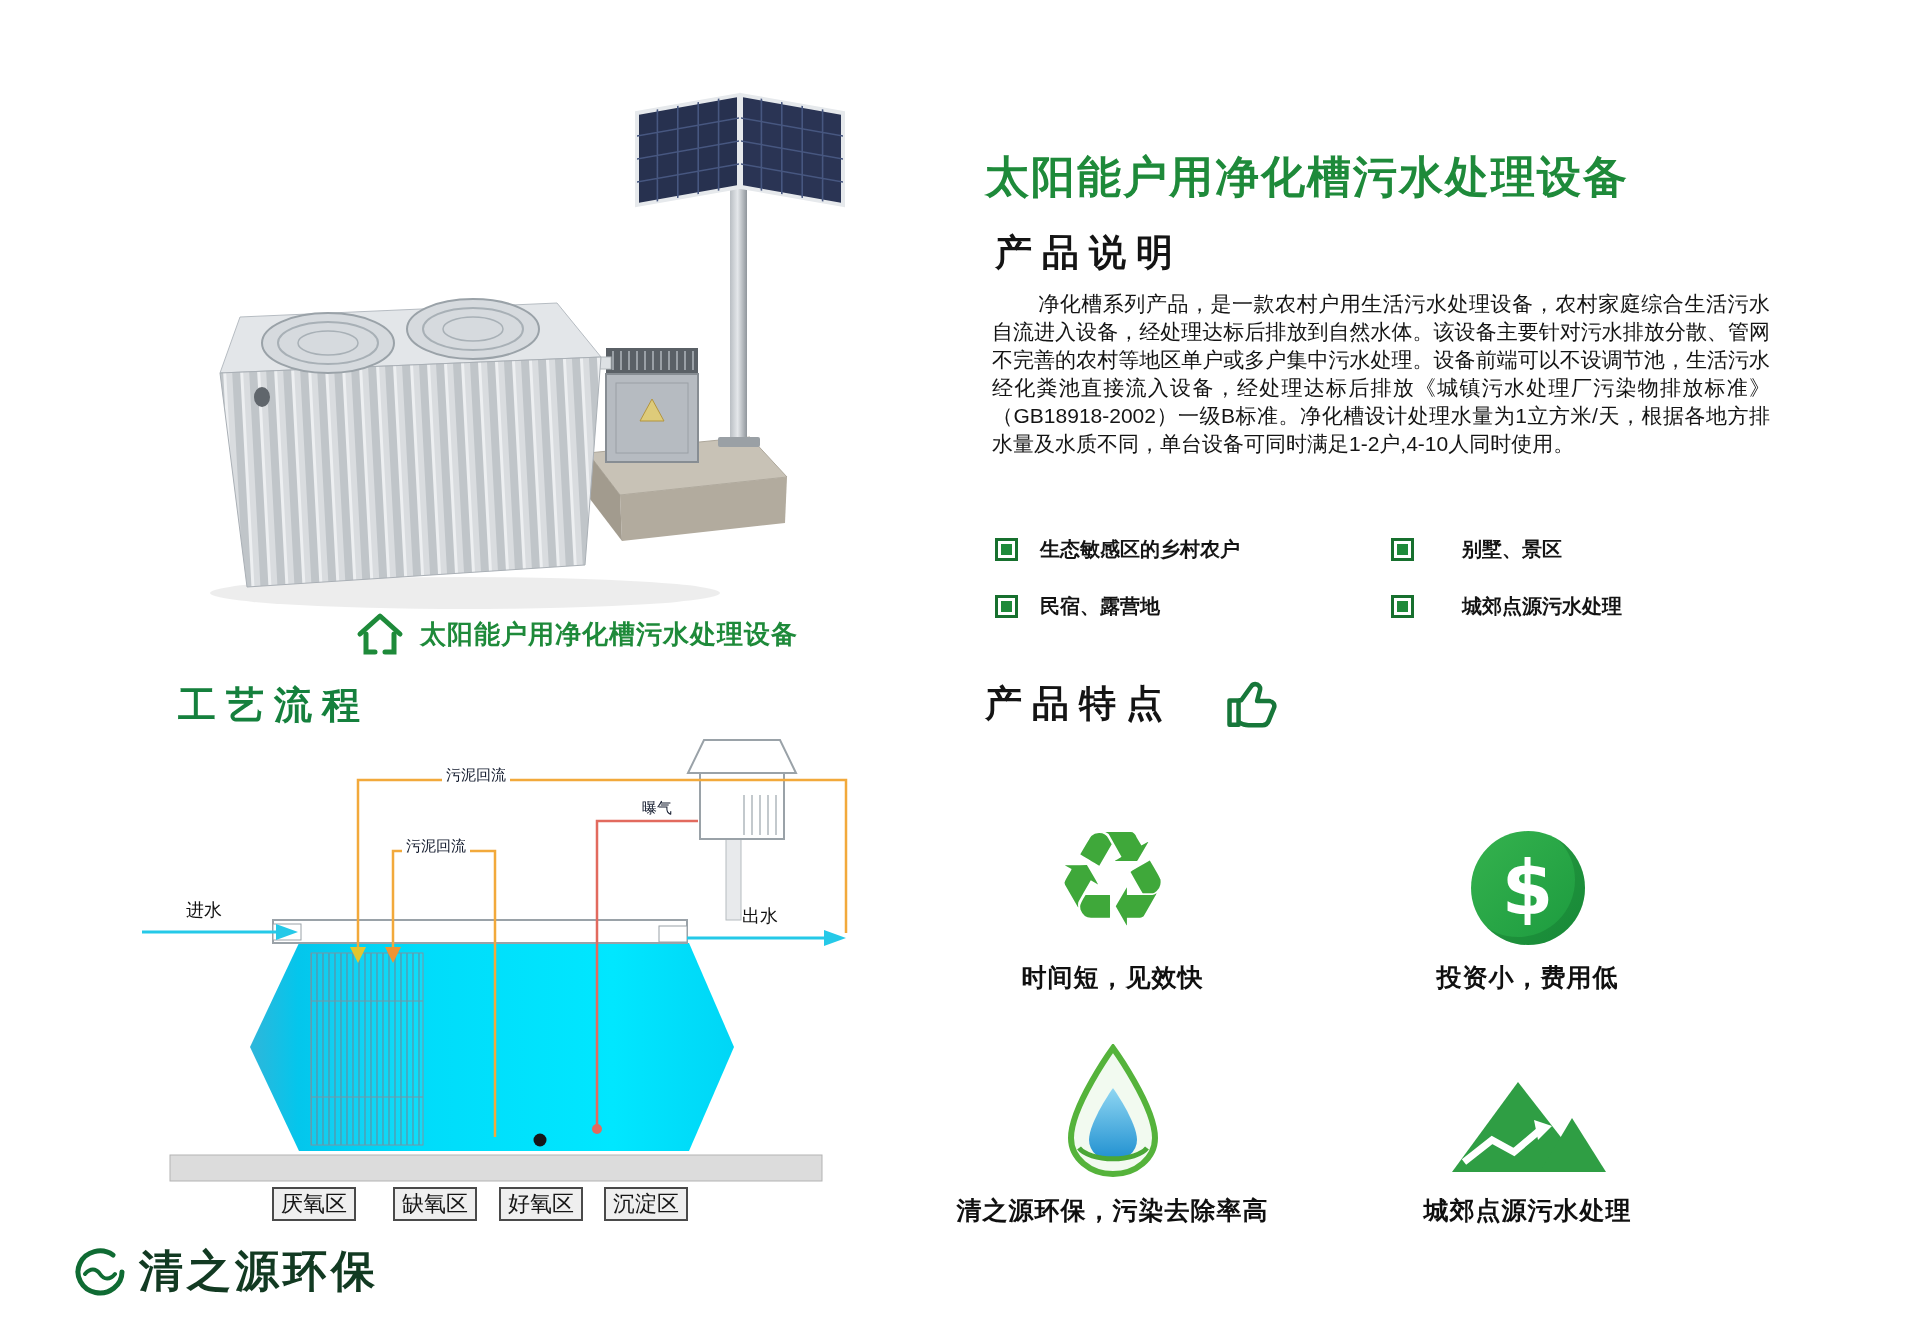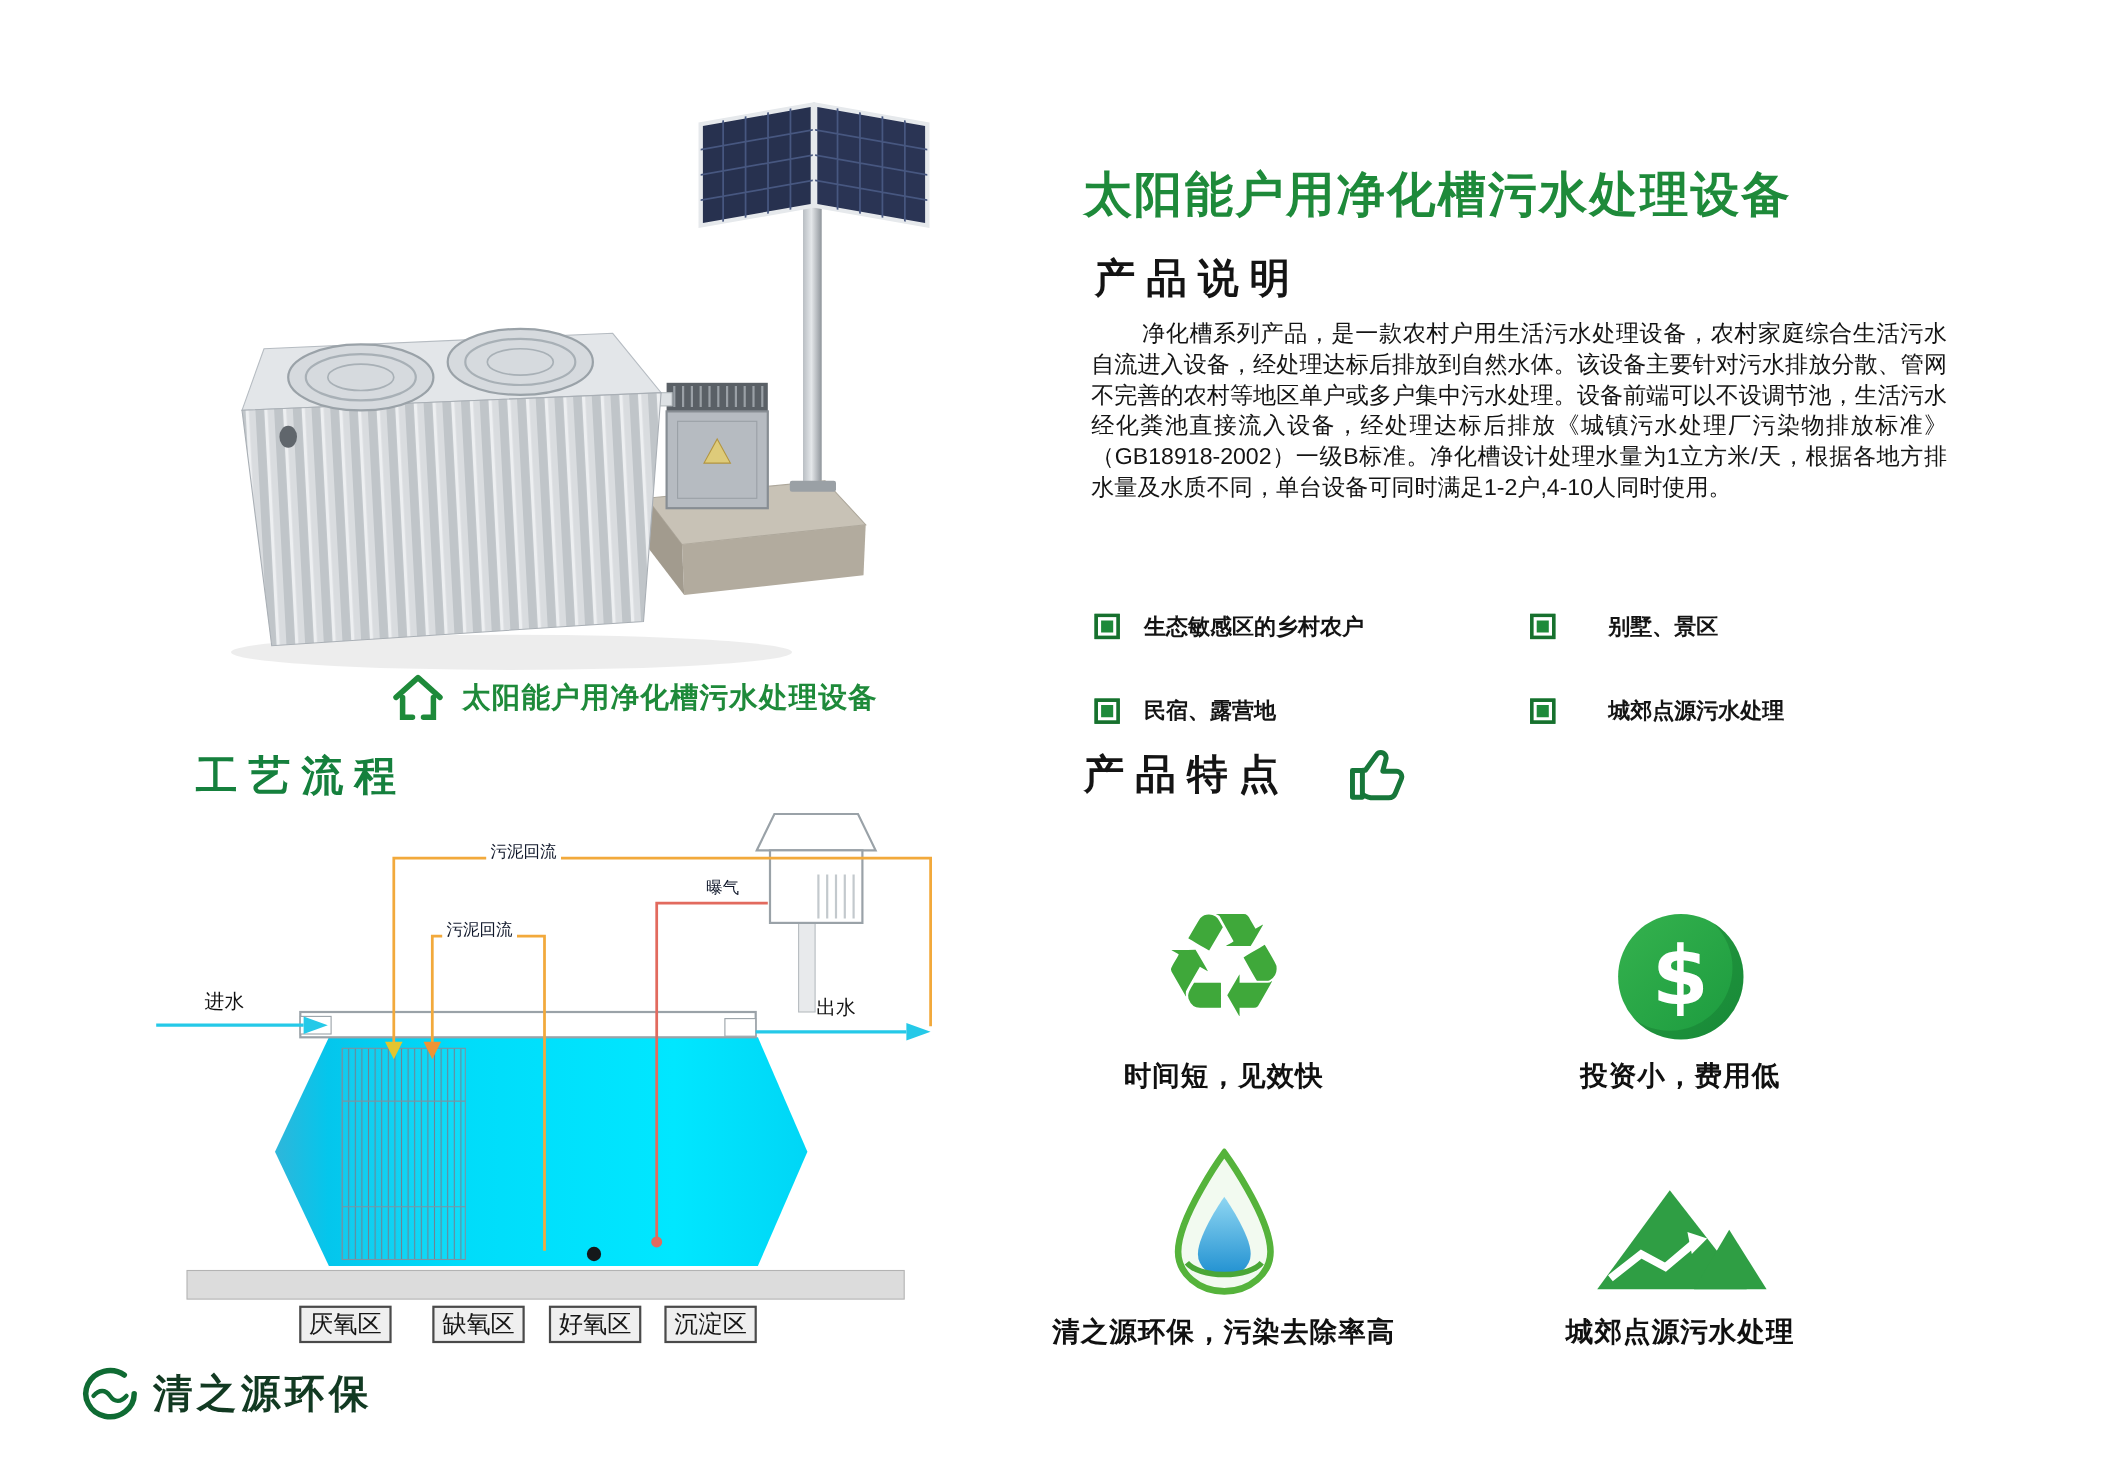--- a/index.html
+++ b/index.html
@@ -17,30 +17,30 @@
   .process-title { left:178px; top:680px; font-size:38px; font-weight:bold; letter-spacing:10px; color:#15803d; }
 
   .process-diagram { left:140px; top:735px; width:910px; height:500px; }
   .process-diagram svg.schematic { position:absolute; left:0; top:0; }
   .plabel { position:absolute; font-size:15px; color:#0f172a; background:#fff; padding:0 4px; line-height:1.25; white-space:nowrap; }
   .plabel.io { font-size:18px; color:#111; background:transparent;text-align:center; }
   .zone { position:absolute; top:452px; width:84px; height:34px; border:2px solid #4a4a4a; background:#efefef;
           color:#161616; font-size:22px; display:flex; align-items:center; justify-content:center; }
 
   .logo { left:73px; top:1242px; display:flex; align-items:center; gap:12px; }
-  .logo-text { font-size:36px; font-weight:bold; color:#123a22; letter-spacing:4px; }
+  .logo-text { font-size:44px; font-weight:bold; color:#123a22; letter-spacing:4px; }
 
   
   .main-title { left:985px; top:148px; font-size:44px; font-weight:bold; color:#1e8a3a; letter-spacing:2px; }
   .desc-title { left:995px; top:228px; font-size:37px; font-weight:bold; color:#141414; letter-spacing:10px; }
   .desc-body  { left:992px; top:290px; width:778px; font-size:21px; line-height:1.33; color:#141414;
                 text-align:justify; text-indent:2.2em; }
 
   .apps { left:995px; top:536px; width:792px; display:grid; grid-template-columns:1fr 1fr; row-gap:30px; }
-  .app  { display:flex; align-items:center; gap:22px; font-size:20px; font-weight:bold; color:#141414;margin-top:20px; }
+  .app  { display:flex; align-items:center; gap:22px; font-size:20px; font-weight:bold; color:#141414; }
   .app:nth-child(even) { gap:48px; }
   .sq   { width:23px; height:23px; flex:none; background:#1e8a3a; border:3px solid #17702e;
           box-shadow: inset 0 0 0 3px #ffffff; }
 
   .features-header { left:985px; top:676px; display:flex; align-items:center; gap:51px; }
   .features-title  { font-size:37px; font-weight:bold; letter-spacing:10px; color:#141414; }
 
   .features-grid { left:905px; top:795px; width:830px; display:grid; grid-template-columns:1fr 1fr; }
   .feature { display:flex; flex-direction:column; align-items:center; }
   .feature:nth-child(n+3) { margin-top:34px; }

